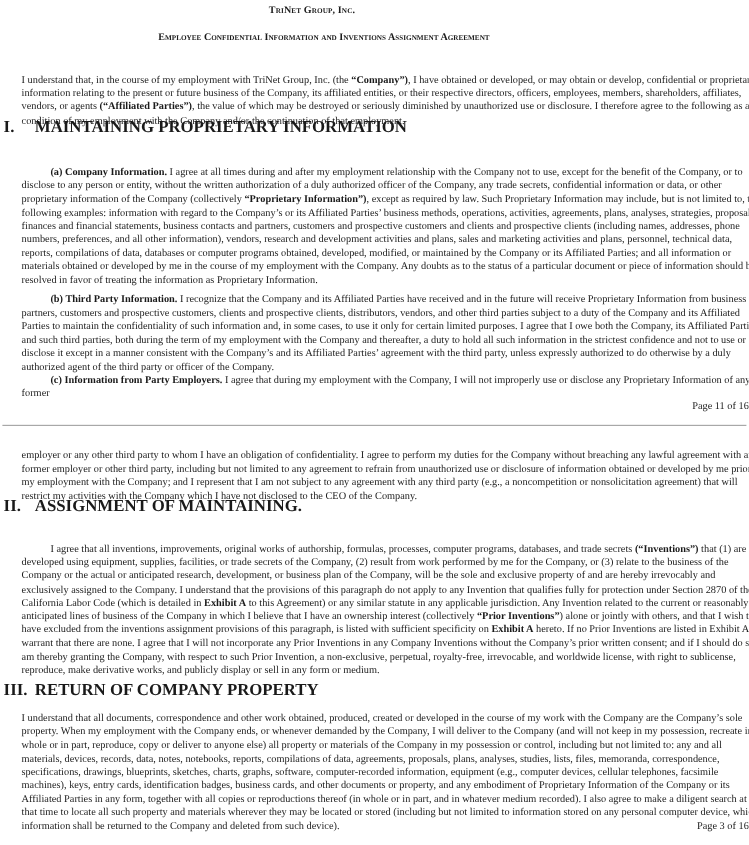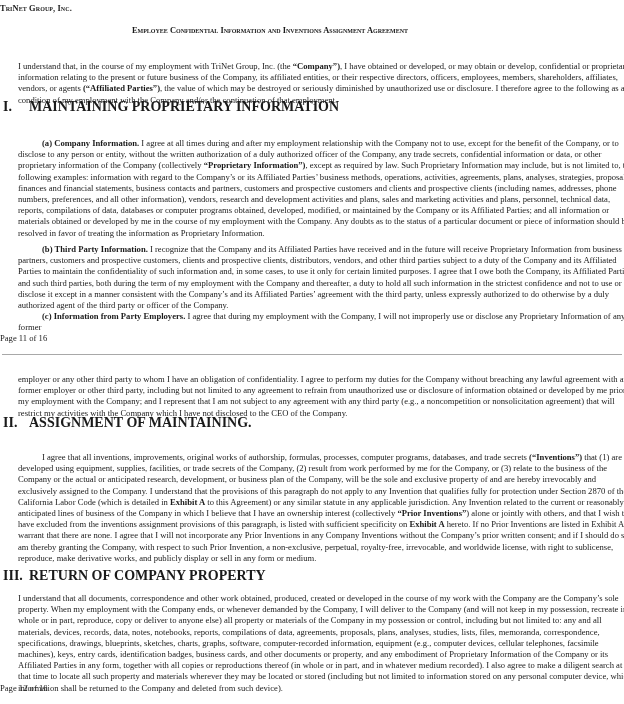--- a/index.html
+++ b/index.html
@@ -15,21 +15,21 @@
       color: #1a1a1a;
       font-size: 8.6px;
       line-height: 11.2px;
       position: relative;
     }
     .doc-company {
       position: absolute;
       top: 3px;
       left: 0;
       width: 520px;
-      text-align: left;
+      text-align: center;
       font-weight: bold;
       font-size: 8.4px;
       font-variant: small-caps;
       letter-spacing: 0.1px;
     }
     .doc-title {
       position: absolute;
       top: 25px;
       left: 0;
       width: 540px;
@@ -56,21 +56,21 @@
       white-space: nowrap;
     }
     .section-heading .num {
       display: inline-block;
       width: 26px;
     }
     .page-footer {
       position: absolute;
       left: 0;
       width: 624px;
-      text-align: left;
+      text-align: right;
       font-size: 8.6px;
     }
     .page-divider {
       position: absolute;
       left: 2px;
       width: 620px;
       top: 354px;
       height: 0;
       border-top: 1px solid #a8a8a8;
     }
@@ -99,13 +99,13 @@
 <p class="para" style="top:359px;"><span>employer or any other third party to whom I have an obligation of confidentiality. I agree to perform my duties for the Company without breaching any lawful agreement with any former employer or other third party, including but not limited to any agreement to refrain from unauthorized use or disclosure of information obtained or developed by me prior to my employment with the Company; and I represent that I am not subject to any agreement with any third party (e.g., a noncompetition or nonsolicitation agreement) that will restrict my activities with the Company which I have not disclosed to the CEO of the Company.</span></p>
 
 <div class="section-heading" style="top:417px;"><span class="num">II.</span><span>ASSIGNMENT OF MAINTAINING.</span></div>
 
 <p class="para indent" style="top:437px;"><span>I agree that all inventions, improvements, original works of authorship, formulas, processes, computer programs, databases, and trade secrets </span><b>(“Inventions”)</b><span> that (1) are developed using equipment, supplies, facilities, or trade secrets of the Company, (2) result from work performed by me for the Company, or (3) relate to the business of the Company or the actual or anticipated research, development, or business plan of the Company, will be the sole and exclusive property of and are hereby irrevocably and exclusively assigned to the Company. I understand that the provisions of this paragraph do not apply to any Invention that qualifies fully for protection under Section 2870 of the California Labor Code (which is detailed in </span><b>Exhibit A</b><span> to this Agreement) or any similar statute in any applicable jurisdiction. Any Invention related to the current or reasonably anticipated lines of business of the Company in which I believe that I have an ownership interest (collectively </span><b>“Prior Inventions”</b><span>) alone or jointly with others, and that I wish to have excluded from the inventions assignment provisions of this paragraph, is listed with sufficient specificity on </span><b>Exhibit A</b><span> hereto. If no Prior Inventions are listed in Exhibit A, I warrant that there are none. I agree that I will not incorporate any Prior Inventions in any Company Inventions without the Company’s prior written consent; and if I should do so, I am thereby granting the Company, with respect to such Prior Invention, a non-exclusive, perpetual, royalty-free, irrevocable, and worldwide license, with right to sublicense, reproduce, make derivative works, and publicly display or sell in any form or medium.</span></p>
 
 <div class="section-heading" style="top:570px;"><span class="num">III.</span><span>RETURN OF COMPANY PROPERTY</span></div>
 
 <p class="para" style="top:578px;"><span>I understand that all documents, correspondence and other work obtained, produced, created or developed in the course of my work with the Company are the Company’s sole property. When my employment with the Company ends, or whenever demanded by the Company, I will deliver to the Company (and will not keep in my possession, recreate in whole or in part, reproduce, copy or deliver to anyone else) all property or materials of the Company in my possession or control, including but not limited to: any and all materials, devices, records, data, notes, notebooks, reports, compilations of data, agreements, proposals, plans, analyses, studies, lists, files, memoranda, correspondence, specifications, drawings, blueprints, sketches, charts, graphs, software, computer-recorded information, equipment (e.g., computer devices, cellular telephones, facsimile machines), keys, entry cards, identification badges, business cards, and other documents or property, and any embodiment of Proprietary Information of the Company or its Affiliated Parties in any form, together with all copies or reproductions thereof (in whole or in part, and in whatever medium recorded). I also agree to make a diligent search at that time to locate all such property and materials wherever they may be located or stored (including but not limited to information stored on any personal computer device, which information shall be returned to the Company and deleted from such device).</span></p>
 
-<div class="page-footer" style="top:683px;">Page 12 of 16</div>
+<div class="page-footer" style="top:683px;">Page 3 of 16</div>
 
 </body></html>

